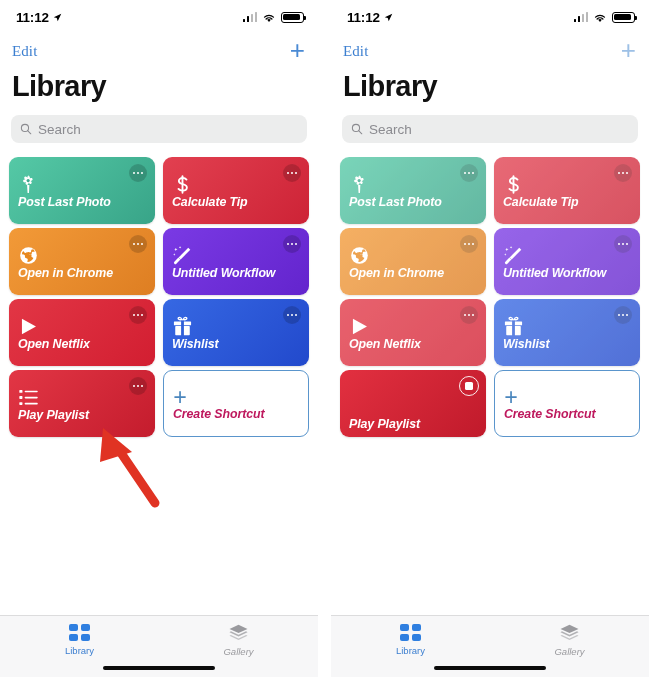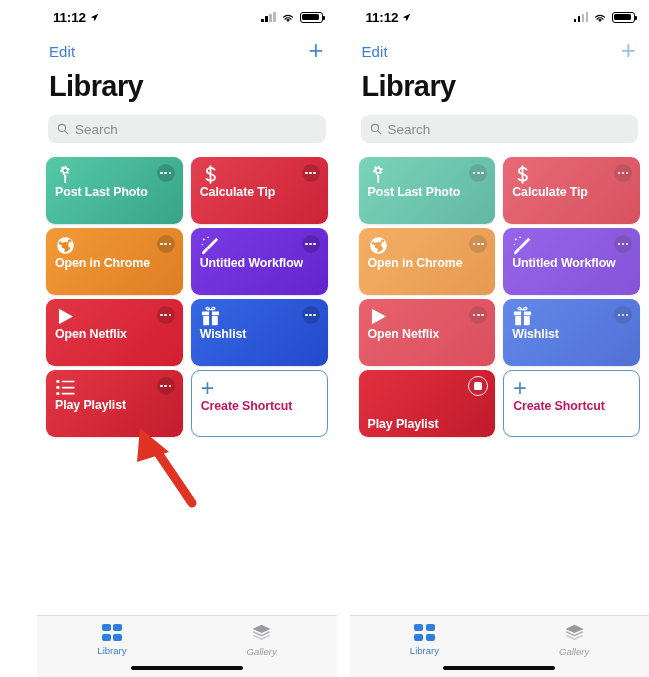--- a/index.html
+++ b/index.html
@@ -6,21 +6,20 @@
   html, body {
     width: 649px; height: 677px;
     background: #ffffff;
     font-family: "Liberation Sans", sans-serif;
     overflow: hidden;
   }
   .screens {
     display: flex;
     width: 649px; height: 677px;
     background: #ffffff;
-    padding-left: 37px;
   }
   .phone {
     position: relative;
     width: 318px;
     height: 677px;
     background: #ffffff;
     overflow: hidden;
   }
   .phone.right { margin-left: 13px; width: 318px; }
 
@@ -71,20 +70,21 @@
     height: 34px;
     display: flex;
     align-items: center;
     justify-content: space-between;
     padding: 0 13px 0 12px;
   }
   .edit-btn {
     font-size: 15px;
     color: #3c7fd0;
     letter-spacing: 0.1px;
+    font-family: Liberation Serif, serif;
   }
   .plus-btn {
     font-size: 26px;
     color: #4a8ad4;
     font-weight: 300;
     line-height: 1;
     padding-bottom: 3px;
   }
   .phone.right .plus-btn { color: #9dc0e6; }
 
@@ -118,23 +118,24 @@
     grid-template-columns: 1fr 1fr;
     gap: 4px 8px;
   }
   .tile {
     position: relative;
     height: 67px;
     border-radius: 9px;
     padding: 7px 9px 6px 9px;
     display: flex;
     flex-direction: column;
-    justify-content: flex-start;
+    justify-content: center;
     overflow: hidden;
     box-shadow: 0 1px 2px rgba(0,0,0,0.13);
+    font-style: italic;
   }
   .tile-icon {
     width: 21px; height: 21px;
     display: block;
   }
   .tile-label {
     font-size: 12.4px;
     font-weight: bold;
     color: #fff;
     letter-spacing: -0.1px;

